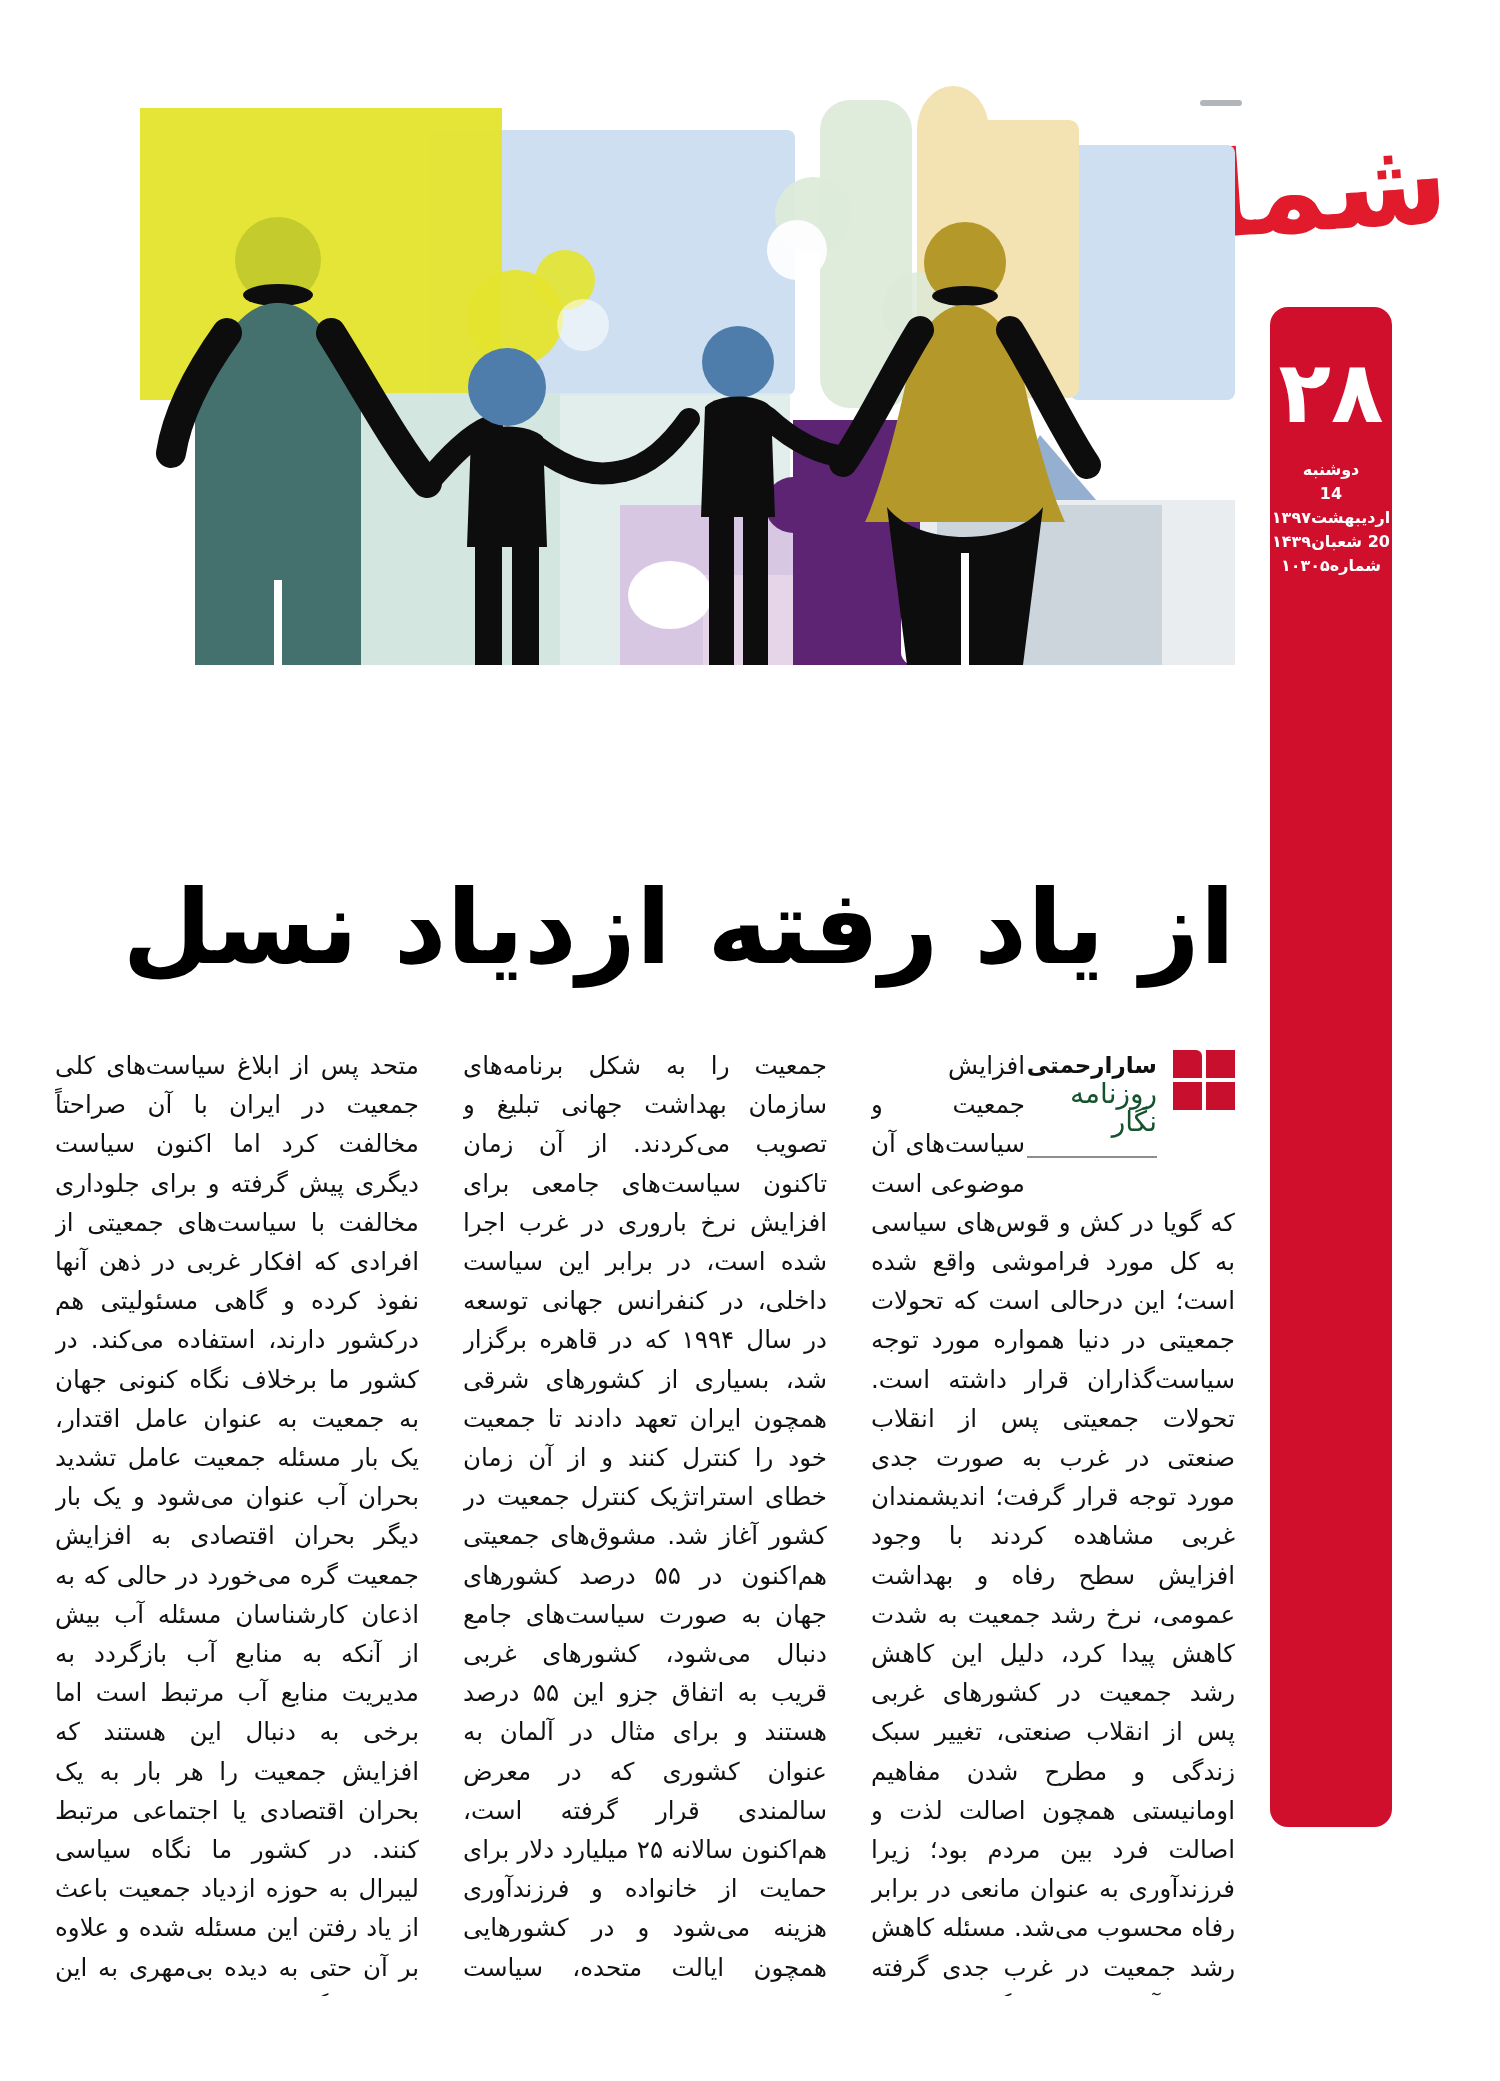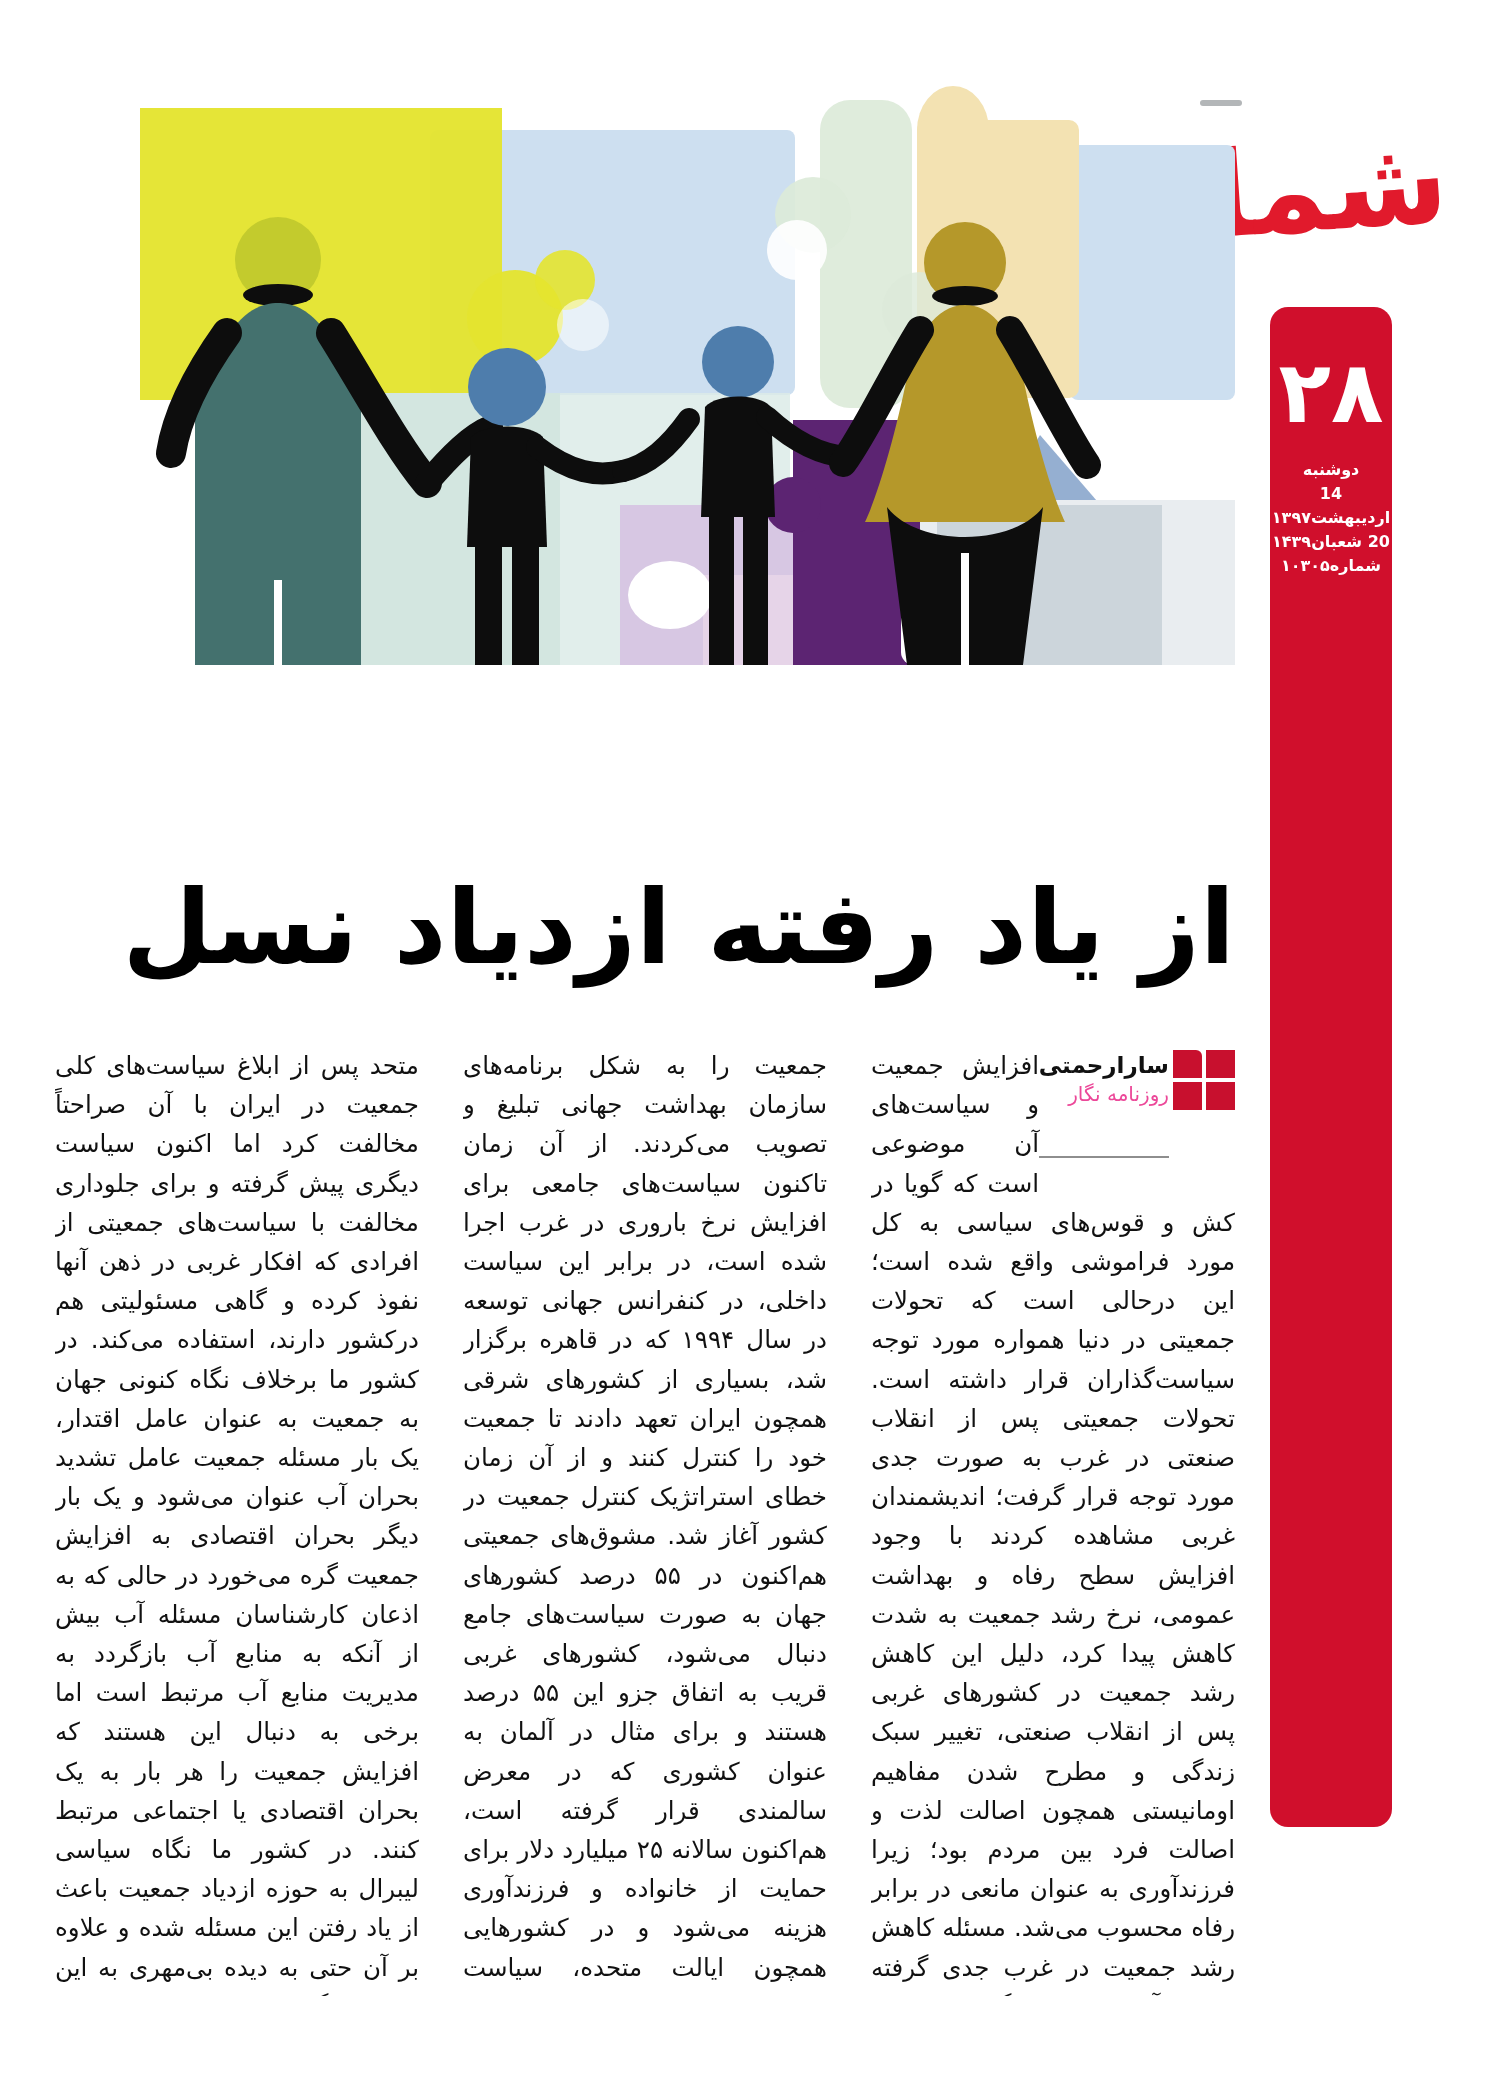--- a/index.html
+++ b/index.html
@@ -28,29 +28,29 @@
 
   
   .columns { position:absolute; left:55px; top:1046px; width:1180px; height:950px;
              direction:rtl; display:flex; gap:44px; }
   .col { width:364px; height:950px; overflow:hidden; font-size:24.5px; line-height:39.2px;
          text-align:justify; color:#111; }
   .col p { margin:0; }
 
   
   .byline { float:right; width:196px; min-height:112px; padding-top:4px;
-            display:flex; flex-direction:row; gap:4px; margin-bottom:6px; }
+            display:flex; flex-direction:row; gap:16px; margin-left:14px; margin-bottom:6px; }
   .byline-icon { width:62px; height:60px; flex:0 0 62px;
                  display:grid; grid-template-columns:29px 29px; grid-template-rows:28px 28px;
                  gap:4px; }
   .byline-icon span { background:#c8102e; display:block; }
   .byline-icon span:nth-child(2) { border-radius:0 6px 0 0; }
   .byline-names { flex:1; padding-bottom:6px; border-bottom:2px solid #8e8e8e; }
   .byline-name { font-size:23px; font-weight:bold; color:#111; line-height:30px; }
-  .byline-role { font-size:20px; color:#ec4899; line-height:28px; }
+  .byline-role { font-size:28px; color:#14532d; line-height:28px; }
 </style>
 </head>
 <body>
 
 <div class="page">
 
   <div class="gray-dash"></div>
 
   <div class="logo">شما</div>
 

